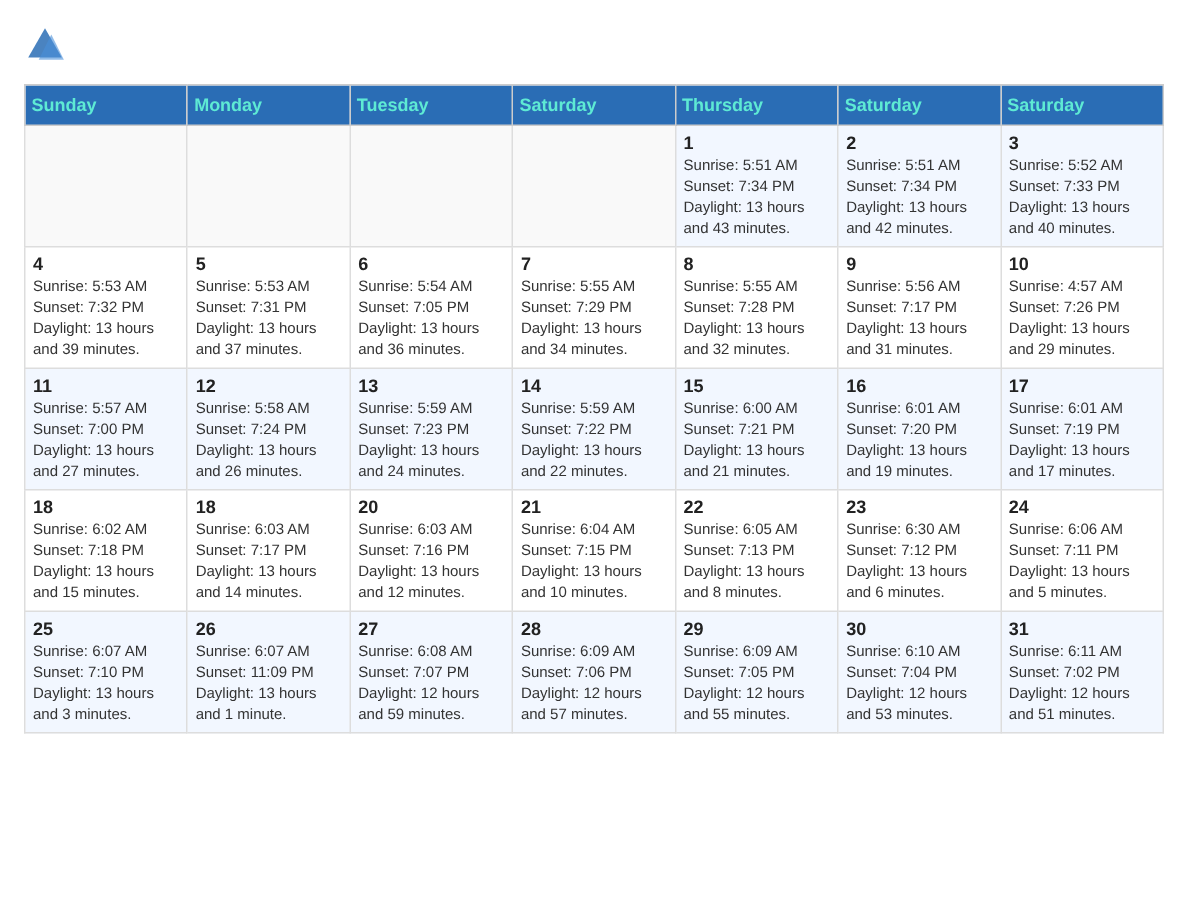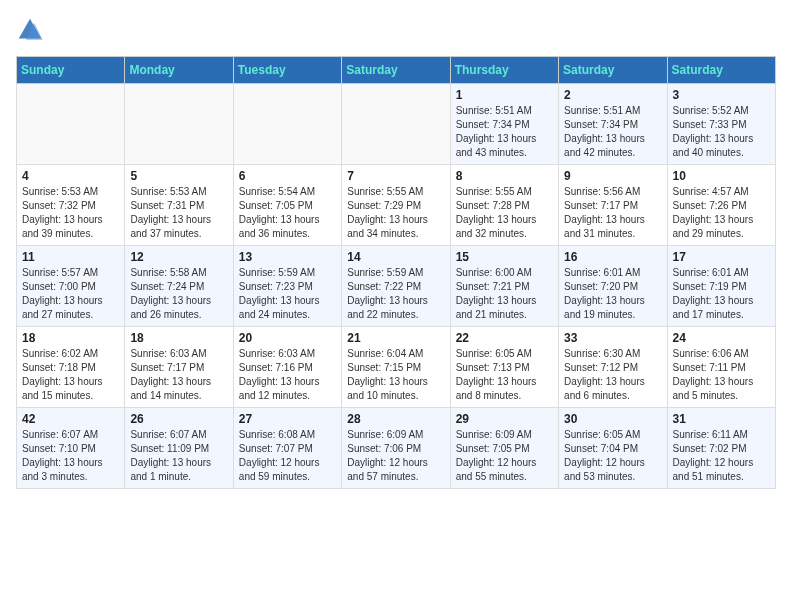--- a/index.html
+++ b/index.html
@@ -280,37 +280,37 @@
 and 10 minutes.</div>
         </td>
         <td>
           <div class="day-num">22</div>
           <div class="day-info">Sunrise: 6:05 AM
 Sunset: 7:13 PM
 Daylight: 13 hours
 and 8 minutes.</div>
         </td>
         <td>
-          <div class="day-num">33</div>
+          <div class="day-num">23</div>
           <div class="day-info">Sunrise: 6:30 AM
 Sunset: 7:12 PM
 Daylight: 13 hours
 and 6 minutes.</div>
         </td>
         <td>
           <div class="day-num">24</div>
           <div class="day-info">Sunrise: 6:06 AM
 Sunset: 7:11 PM
 Daylight: 13 hours
 and 5 minutes.</div>
         </td>
       </tr>
       <tr>
         <td>
-          <div class="day-num">42</div>
+          <div class="day-num">25</div>
           <div class="day-info">Sunrise: 6:07 AM
 Sunset: 7:10 PM
 Daylight: 13 hours
 and 3 minutes.</div>
         </td>
         <td>
           <div class="day-num">26</div>
           <div class="day-info">Sunrise: 6:07 AM
 Sunset: 11:09 PM
 Daylight: 13 hours
@@ -332,21 +332,21 @@
         </td>
         <td>
           <div class="day-num">29</div>
           <div class="day-info">Sunrise: 6:09 AM
 Sunset: 7:05 PM
 Daylight: 12 hours
 and 55 minutes.</div>
         </td>
         <td>
           <div class="day-num">30</div>
-          <div class="day-info">Sunrise: 6:05 AM
+          <div class="day-info">Sunrise: 6:10 AM
 Sunset: 7:04 PM
 Daylight: 12 hours
 and 53 minutes.</div>
         </td>
         <td>
           <div class="day-num">31</div>
           <div class="day-info">Sunrise: 6:11 AM
 Sunset: 7:02 PM
 Daylight: 12 hours
 and 51 minutes.</div>

